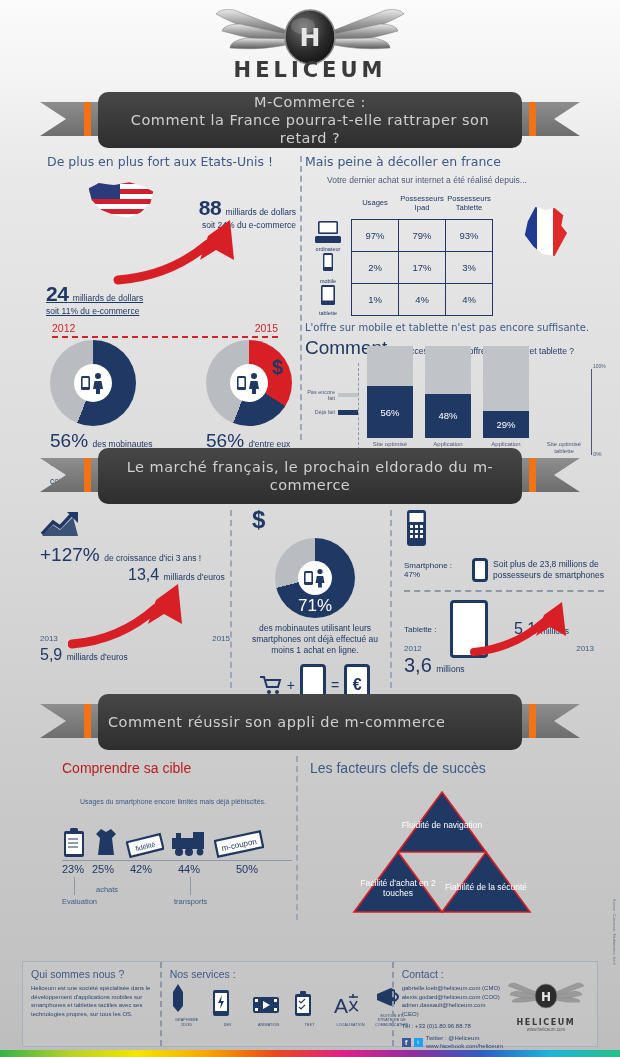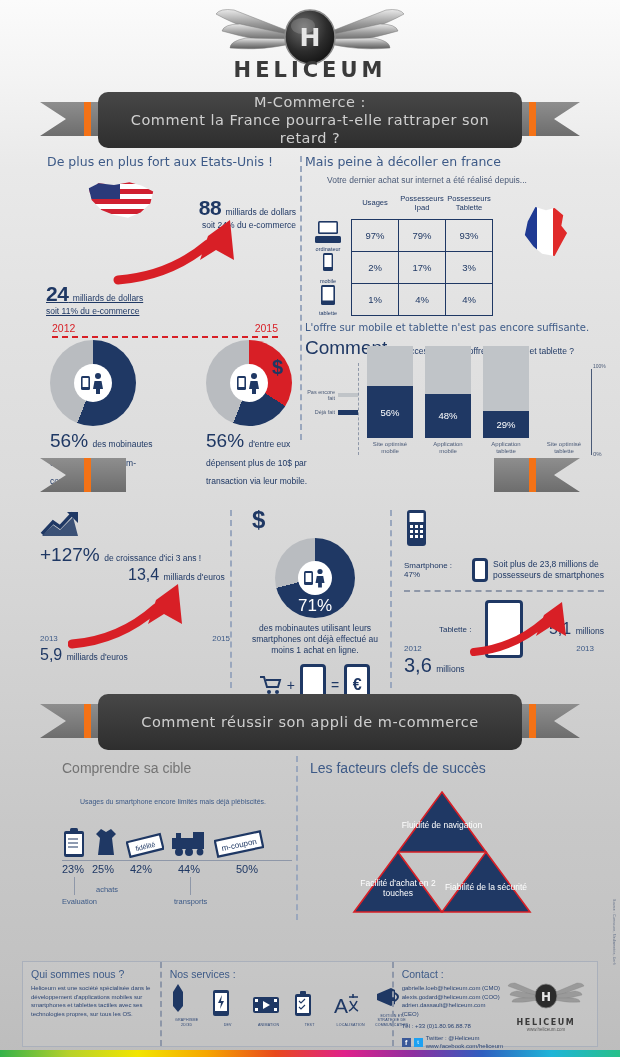--- a/index.html
+++ b/index.html
@@ -20,21 +20,21 @@
   .banner{position:relative;margin:0 auto;width:540px;height:46px;}
   .banner .tail{position:absolute;top:6px;height:34px;width:86px;
     background:linear-gradient(180deg,#8e8e8e,#6d6d6d);}
   .banner .tail.left{left:0;clip-path:polygon(0 0,100% 0,100% 100%,0 100%,26px 50%);}
   .banner .tail.right{right:0;clip-path:polygon(0 0,100% 0,calc(100% - 26px) 50%,100% 100%,0 100%);}
   .banner .stripe{position:absolute;top:6px;width:7px;height:34px;background:#f47216;}
   .banner .stripe.l{left:44px;}
   .banner .stripe.r{right:44px;}
   .banner .plate{position:absolute;left:58px;right:58px;top:0;bottom:0;
     background:linear-gradient(180deg,#474747,#2e2e2e);border-radius:10px;
-    display:flex;align-items:center;justify-content:center;text-align:center;
+    display:flex;align-items:center;text-align:center;
     color:#cfcfcf;font-size:14.5px;line-height:18px;letter-spacing:.5px;
     font-family:"DejaVu Sans",sans-serif;padding:0 10px;box-sizing:border-box;}
   .banner.tall{height:56px;}
   .banner.tall .tail,.banner.tall .stripe{top:10px;}
   
   #sec1{position:relative;height:300px;}
   .col-title{font-size:12.5px;color:#3d5a87;font-family:"DejaVu Sans",sans-serif;}
   #s1-left{position:absolute;left:34px;top:6px;width:252px;}
   #s1-right{position:absolute;left:305px;top:6px;width:300px;}
   .vdash{position:absolute;left:300px;top:8px;bottom:8px;border-left:2px dashed #9aa7bd;}
@@ -309,20 +309,23 @@
       </div>
     </div>
   </div>
 </div>
 
 <div class="banner tall">
   <div class="tail left"></div>
   <div class="tail right"></div>
   <div class="stripe l"></div>
   <div class="stripe r"></div>
+  <div class="plate">
+    <span>Le marché français, le prochain eldorado du m-commerce</span>
+  </div>
 </div>
 
 <div id="sec2">
   <div class="divider2" style="left:230px;"></div>
   <div class="divider2" style="left:390px;"></div>
 
   <div style="position:absolute;left:40px;top:4px;width:190px;">
     <svg width="40" height="30" viewBox="0 0 40 30">
       <path d="M2 26 L13 14 L20 19 L33 5" stroke="#1f3864" stroke-width="3.5" fill="none"></path>
       <path d="M27 4h11v11z" fill="#1f3864"></path>
@@ -392,21 +395,21 @@
           <rect x="11" y="27" width="3" height="3"></rect>
           <rect x="16" y="27" width="3" height="3"></rect>
         </g>
     </svg>
     <div style="display:flex;align-items:center;gap:5px;margin-top:6px;">
       <span style="font-size:8px;">Smartphone : 47%</span>
       <span class="phone" style="width:16px;height:24px;"></span>
       <span class="sml" style="width:116px;">Soit plus de 23,8 millions de possesseurs de smartphones</span>
     </div>
     <div style="border-top:2px dashed #8e97a8;margin:8px 0 0 0;"></div>
-    <div style="display:flex;align-items:center;margin-top:8px;justify-content:flex-end;">
+    <div style="display:flex;align-items:center;margin-top:8px;">
       <span style="font-size:8px;width:46px;">Tablette :</span>
       <span class="phone big"></span>
       <span style="margin-left:26px;">
         <span style="font-size:16px;">5,1</span>
         <span class="sml">millions</span>
       </span>
     </div>
     <svg width="120" height="58" style="position:absolute;left:66px;top:92px;">
       <path d="M4 52 Q44 48 74 22" stroke="#d81f26" stroke-width="8" fill="none" stroke-linecap="round"></path>
       <path d="M92 2 L96 36 L80 27 L66 36 L74 15 Z" fill="#d81f26"></path>
@@ -428,21 +431,21 @@
   <div class="stripe l"></div>
   <div class="stripe r"></div>
   <div class="plate">
     <span>Comment réussir son appli de m-commerce</span>
   </div>
 </div>
 
 <div id="sec3">
   <div style="position:absolute;left:296px;top:6px;bottom:10px;border-left:2px dashed #9aa7bd;"></div>
 
-  <div style="position:absolute;left:62px;top:10px;font-size:14px;color:#737373;">Comprendre sa cible</div>
+  <div style="position:absolute;left:62px;top:10px;font-size:14px;color:#b91c1c;">Comprendre sa cible</div>
   <div style="position:absolute;left:310px;top:10px;font-size:14px;color:#3d5a87;">Les facteurs clefs de succès</div>
 
   <div style="position:absolute;left:58px;top:48px;width:230px;font-size:7px;color:#3d5a87;text-align:center;">Usages du smartphone encore limités mais déjà plébiscités.</div>
 
   <div style="position:absolute;left:62px;top:68px;width:230px;">
     <div style="display:flex;align-items:flex-end;height:40px;gap:4px;">
       <svg width="24" height="30" viewBox="0 0 24 30">
         <rect x="2" y="3" width="20" height="26" rx="2" fill="#1f3864"></rect>
           <rect x="4" y="6" width="16" height="20" fill="#fff"></rect>
         <rect x="8" y="0" width="8" height="5" rx="1.5" fill="#1f3864"></rect>

